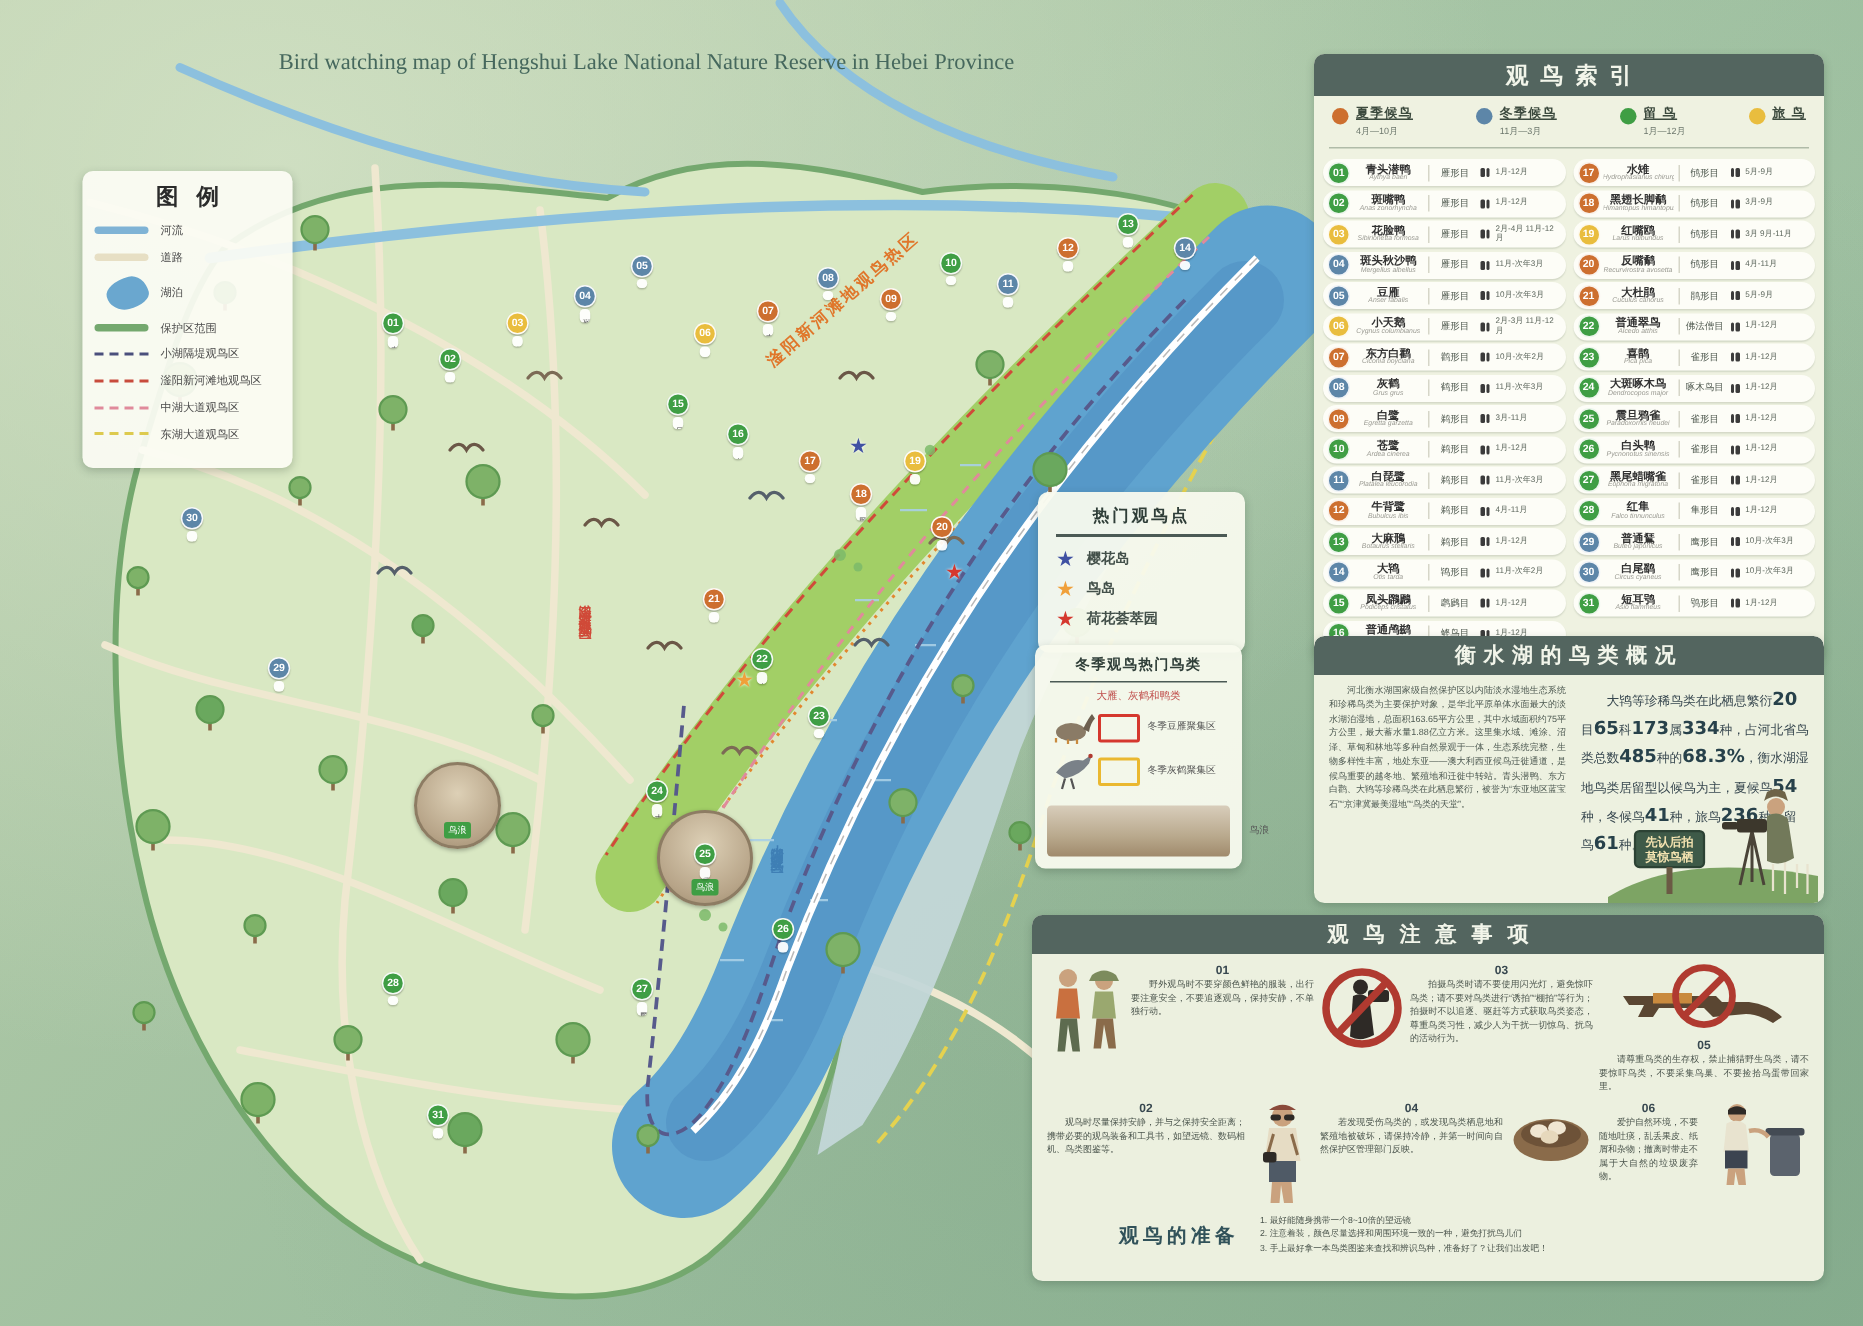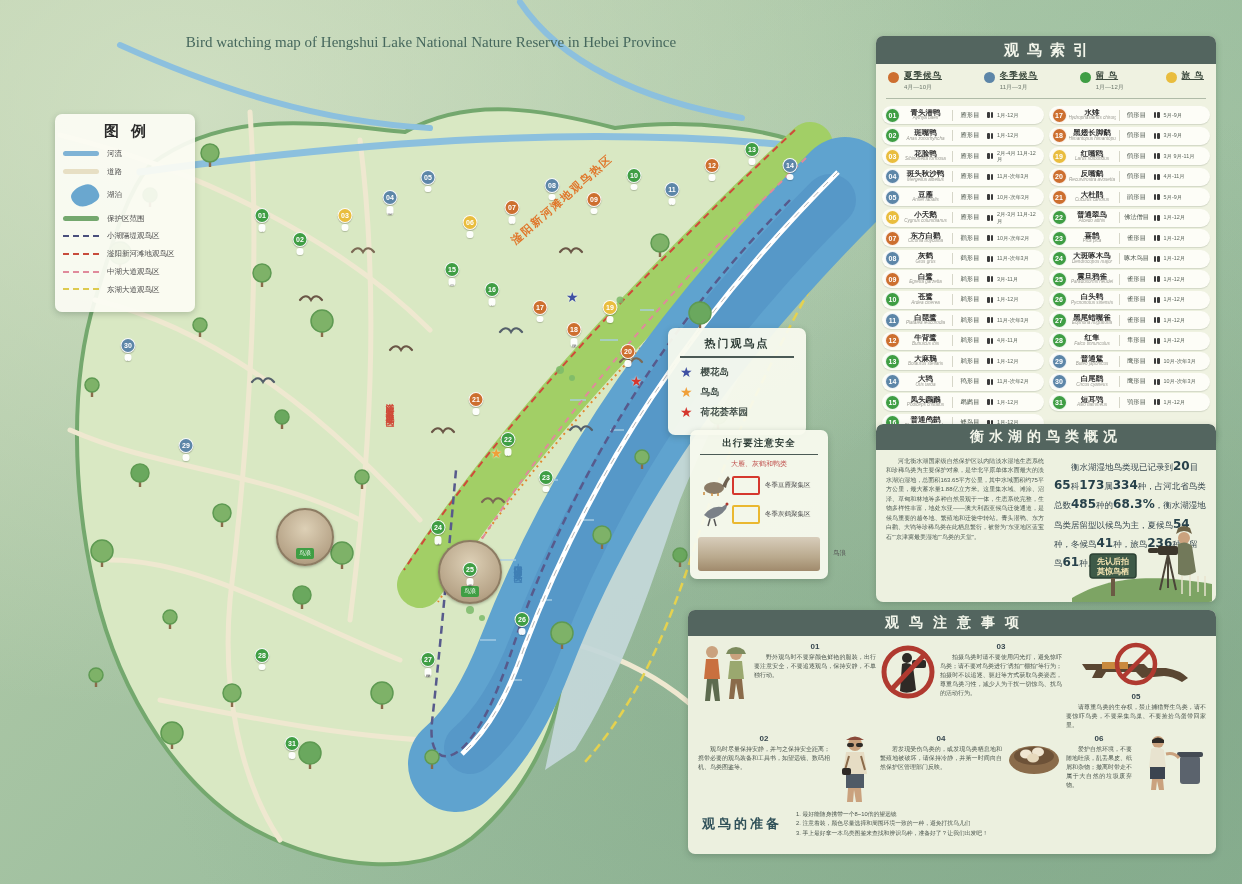--- a/index.html
+++ b/index.html
@@ -30,21 +30,21 @@
   .legend-title{font-size:15px;font-weight:bold;letter-spacing:12px;text-align:center;color:#2b2b2b;
     padding-left:12px;margin-bottom:6px;}
   .lg-row{display:flex;align-items:center;margin:8px 0;}
   .lg-sw{flex:0 0 36px;margin-right:8px;}
   .sw-line{height:5px;border-radius:3px;}
   .sw-blob{width:15px;height:21px;margin-left:8px;flex-basis:28px;border-radius:62% 38% 55% 45%/45% 62% 38% 55%;transform:rotate(-14deg);}
   .sw-dash{height:0;border-top:2.5px dashed;}
   .lg-label{font-size:7.5px;color:#4c4c4c;line-height:1.3;}
 
   
-  .hotspots-card{left:668px;top:328px;width:118px;padding:8px 10px 10px;}
+  .hotspots-card{left:692px;top:328px;width:118px;padding:8px 10px 10px;}
   .hs-title{font-size:11px;font-weight:bold;color:#2f3e38;text-align:center;letter-spacing:2px;}
   .hs-rule{border-top:2px solid #4b5a55;margin:5px 2px 7px;}
   .hs-row{display:flex;align-items:center;margin:6px 2px;}
   .hs-star{font-size:14px;margin-right:8px;line-height:1;}
   .hs-label{font-size:9.5px;font-weight:bold;color:#43504a;}
 
   
   .winter-card{left:690px;top:430px;width:122px;padding:7px 8px 8px;}
   .wt-title{font-size:9.5px;font-weight:bold;color:#2f3e38;text-align:center;letter-spacing:1px;}
   .wt-rule{border-top:1.5px solid #4b5a55;margin:4px 2px;}
@@ -93,21 +93,21 @@
 
   
   .notes-card{left:688px;top:610px;width:528px;height:244px;background:#ecf0df;}
   .nt-head{font-size:14px;letter-spacing:10px;padding:4px 0;padding-left:10px;}
   .nt-grid{display:grid;grid-template-columns:178px 182px 1fr;padding:6px 10px 0;column-gap:4px;row-gap:4px;}
   .nt-cell{display:flex;align-items:flex-start;gap:4px;}
   .nt-cell.col{flex-direction:column;align-items:center;}
   .nt-text{flex:1;}
   .nt-num{font-size:8px;font-weight:bold;color:#37474f;text-align:center;margin-bottom:2px;}
   .nt-p{font-size:6px;color:#4b554d;line-height:1.5;text-align:justify;text-indent:2em;}
-  .prep-row{display:flex;align-items:center;padding:4px 14px 0;}
+  .prep-row{display:flex;align-items:center;padding:4px 14px 0;margin-left:44px;}
   .prep-title{font-size:13px;font-weight:900;color:#31525a;letter-spacing:3px;margin-right:14px;}
   .prep-lines{font-size:5.8px;color:#4b554d;line-height:1.6;}
 
   
   .footer{position:absolute;left:0;bottom:0;width:100%;height:30px;background:#4c5e5c;
     display:flex;align-items:center;justify-content:flex-end;padding-right:70px;box-sizing:border-box;}
   .footer-org{font-size:13px;color:#a9cf9d;letter-spacing:3px;margin-left:10px;}
 
   
   .diag-label{position:absolute;left:497px;top:192px;transform:rotate(-41deg);
@@ -457,21 +457,21 @@
           <span class="hs-label">鸟岛</span>
         </div>
         <div class="hs-row">
           <span class="hs-star" style="color: rgb(213, 56, 46);">★</span>
           <span class="hs-label">荷花荟萃园</span>
         </div>
       </div>
   </div>
 
   <div class="card winter-card">
-    <div class="wt-title">出行要注意安全</div>
+    <div class="wt-title">冬季观鸟热门鸟类</div>
     <div class="wt-rule"></div>
     <div class="wt-sub">大雁、灰鹤和鸭类</div>
     <div id="winter-rows">
         <div class="wt-row">
           <span class="wt-icon">
             <svg width="30" height="22" viewBox="0 0 30 22">
               <ellipse cx="14" cy="14" rx="10" ry="6" fill="#8a7b66"></ellipse>
               <path d="M22,12 q4,-8 6,-10 l2,3 q-3,3 -4,9 Z" fill="#6d6050"></path>
               <path d="M4,18 v3 M12,19 v3 M18,19 v3" stroke="#c98a3e" stroke-width="1.5"></path>
             </svg>
@@ -970,21 +970,21 @@
             <span class="b-months">1月-12月</span>
           </div>
         </div>
     </div>
   </div>
 
   <div class="card overview-card">
     <div class="card-head ov-head">衡水湖的鸟类概况</div>
     <div class="ov-body">
       <div class="ov-left">河北衡水湖国家级自然保护区以内陆淡水湿地生态系统和珍稀鸟类为主要保护对象，是华北平原单体水面最大的淡水湖泊湿地，总面积163.65平方公里，其中水域面积约75平方公里，最大蓄水量1.88亿立方米。这里集水域、滩涂、沼泽、草甸和林地等多种自然景观于一体，生态系统完整，生物多样性丰富，地处东亚——澳大利西亚候鸟迁徙通道，是候鸟重要的越冬地、繁殖地和迁徙中转站。青头潜鸭、东方白鹳、大鸨等珍稀鸟类在此栖息繁衍，被誉为“东亚地区蓝宝石”“京津冀最美湿地”“鸟类的天堂”。</div>
-      <div class="ov-right" id="ov-stats"><span>衡水湖湿地鸟类现已记录到</span><b>20</b><span>目</span><b>65</b><span>科</span><b>173</b><span>属</span><b>334</b><span>种，占河北省鸟类总数</span><b>485</b><span>种的</span><b>68.3%</b><span>，衡水湖湿地鸟类居留型以候鸟为主，夏候鸟</span><b>54</b><span>种，冬候鸟</span><b>41</b><span>种，旅鸟</span><b>236</b><span>种，留鸟</span><b>61</b><span>种。</span></div>
+      <div class="ov-right" id="ov-stats"><span>大鸨等珍稀鸟类在此栖息繁衍</span><b>20</b><span>目</span><b>65</b><span>科</span><b>173</b><span>属</span><b>334</b><span>种，占河北省鸟类总数</span><b>485</b><span>种的</span><b>68.3%</b><span>，衡水湖湿地鸟类居留型以候鸟为主，夏候鸟</span><b>54</b><span>种，冬候鸟</span><b>41</b><span>种，旅鸟</span><b>236</b><span>种，留鸟</span><b>61</b><span>种。</span></div>
       <svg class="ov-illu" width="140" height="100" viewBox="0 0 140 100">
         <path d="M0,96 C30,78 70,70 140,82 L140,100 L0,100 Z" fill="#7da464"></path>
         <g stroke="#e8e3cf" stroke-width="1.5">
           <path d="M110,92 v-18 M118,94 v-22 M126,90 v-16 M133,94 v-20"></path>
         </g>
         <g stroke="#4a4438" stroke-width="2" fill="none">
           <path d="M96,52 L88,88 M96,52 L104,88 M96,52 L96,86"></path>
         </g>
         <rect x="86" y="44" width="20" height="9" rx="2" fill="#3c372c"></rect>
         <rect x="76" y="46" width="11" height="5" rx="2" fill="#3c372c"></rect>

